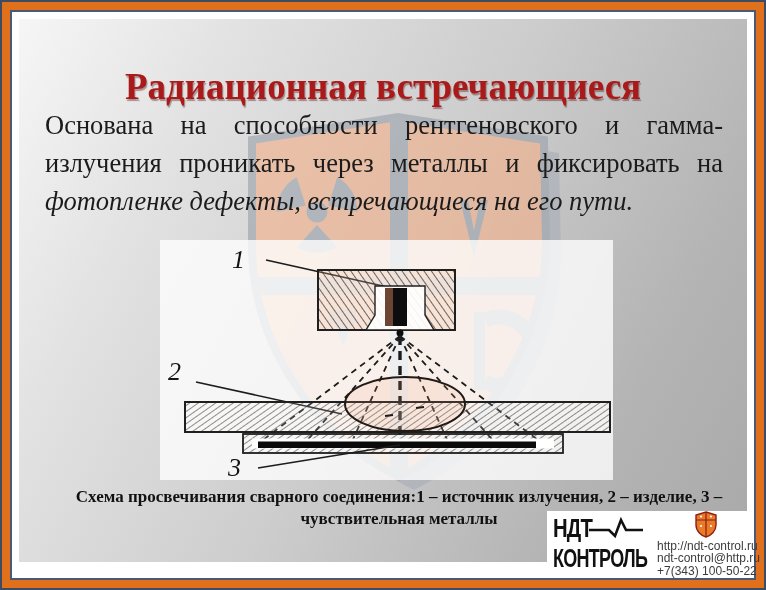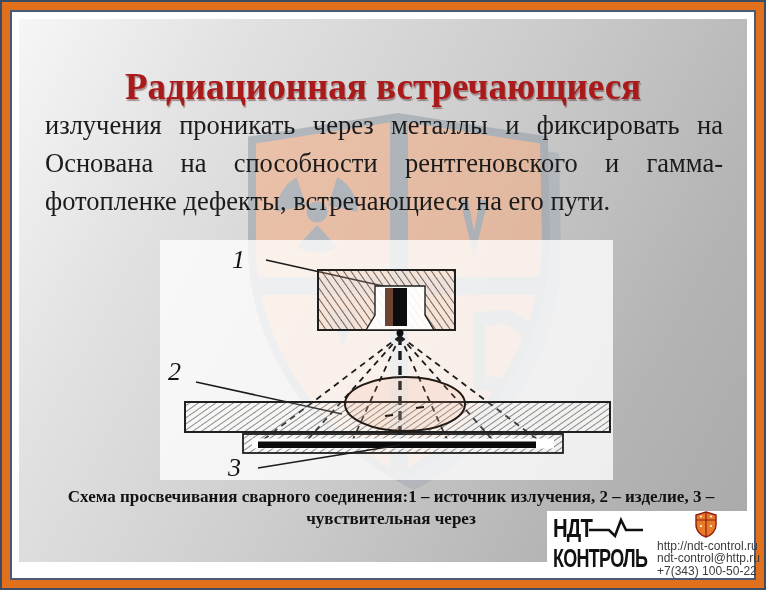--- a/index.html
+++ b/index.html
@@ -9,24 +9,24 @@
   .f-navy{box-sizing:border-box;width:100%;height:100%;background:#49597257;background:#4a5a74;padding:2px;}
   .f-white{box-sizing:border-box;width:100%;height:100%;background:#ffffff;padding:7px 7px 16px 7px;}
   .slide{position:relative;box-sizing:border-box;width:100%;height:100%;overflow:hidden;
          background:linear-gradient(118deg,#f6f6f6 0%,#e2e2e2 22%,#cccccc 52%,#b4b4b4 80%,#a9a9a9 100%);}
   .title{position:absolute;top:46px;left:0;width:100%;text-align:center;
          font-size:37px;font-weight:bold;color:#ab1a1a;letter-spacing:0px;
          text-shadow:1px 2px 1px rgba(70,12,12,.4);z-index:6;}
   .bodytext{position:absolute;top:87px;left:26px;right:24px;z-index:6;
             font-size:26.5px;line-height:38px;color:#1b1b1b;}
   .bodytext .bline{text-align:justify;text-align-last:justify;white-space:normal;}
-  .bodytext .bline:last-child{text-align-last:left;}
+  .bodytext .bline:last-child{text-align-last:left;font-style:italic;}
   .shield{position:absolute;left:212px;top:90px;width:372px;height:412px;z-index:1;opacity:.62;}
   .diagram{position:absolute;left:141px;top:221px;width:453px;height:240px;z-index:3;}
-  .caption{position:absolute;top:467px;left:8px;width:100%;text-align:center;z-index:6;
+  .caption{position:absolute;top:467px;left:16px;width:100%;text-align:center;z-index:6;
            font-size:17px;font-weight:bold;color:#111;line-height:22px;}
   .logobox{position:absolute;right:12px;bottom:13px;width:207px;height:66px;background:#fff;
            z-index:9;display:flex;align-items:center;box-sizing:border-box;padding:3px 4px 3px 6px;}
   .logoleft{width:104px;color:#111;font-family:"Liberation Sans","DejaVu Sans",sans-serif;}
   .logorow1{display:flex;align-items:center;height:26px;}
   .ndt{font-size:26px;font-weight:bold;letter-spacing:-1px;transform:scaleX(.78);transform-origin:left center;}
   .kontrol{font-size:25px;font-weight:bold;letter-spacing:-1px;transform:scaleX(.72);transform-origin:left center;margin-top:2px;}
   .pulse{margin-left:-16px;}
   .logoright{width:97px;display:flex;flex-direction:column;align-items:center;
              font-family:"Liberation Sans","DejaVu Sans",sans-serif;}
@@ -118,28 +118,28 @@
             <rect x="92" y="198.5" width="302" height="10" fill="#ffffff"></rect>
             <rect x="98" y="201.5" width="278" height="6.5" fill="#0a0a0a"></rect>
 
             <text x="68" y="236" font-size="26" font-style="italic" font-family="Liberation Serif,serif" fill="#141414">3</text>
             <line x1="98" y1="228" x2="240" y2="205" stroke="#1c1c1c" stroke-width="1.6"></line>
           </svg>
 
           <div class="title">Радиационная встречающиеся</div>
 
           <div class="bodytext">
+            <div class="bline">Основана на способности рентгеновского и гамма-</div>
             <div class="bline">излучения проникать через металлы и фиксировать на</div>
-            <div class="bline">Основана на способности рентгеновского и гамма-</div>
             <div class="bline">фотопленке дефекты, встречающиеся на его пути.</div>
           </div>
 
           <div class="caption">
             <div>Схема просвечивания сварного соединения:1 – источник излучения, 2 – изделие, 3 –</div>
-            <div>чувствительная через</div>
+            <div>чувствительная металлы</div>
           </div>
 
         </div>
       </div>
     </div>
   </div>
 
   <div class="logobox">
     <div class="logoleft">
       <div class="logorow1">

